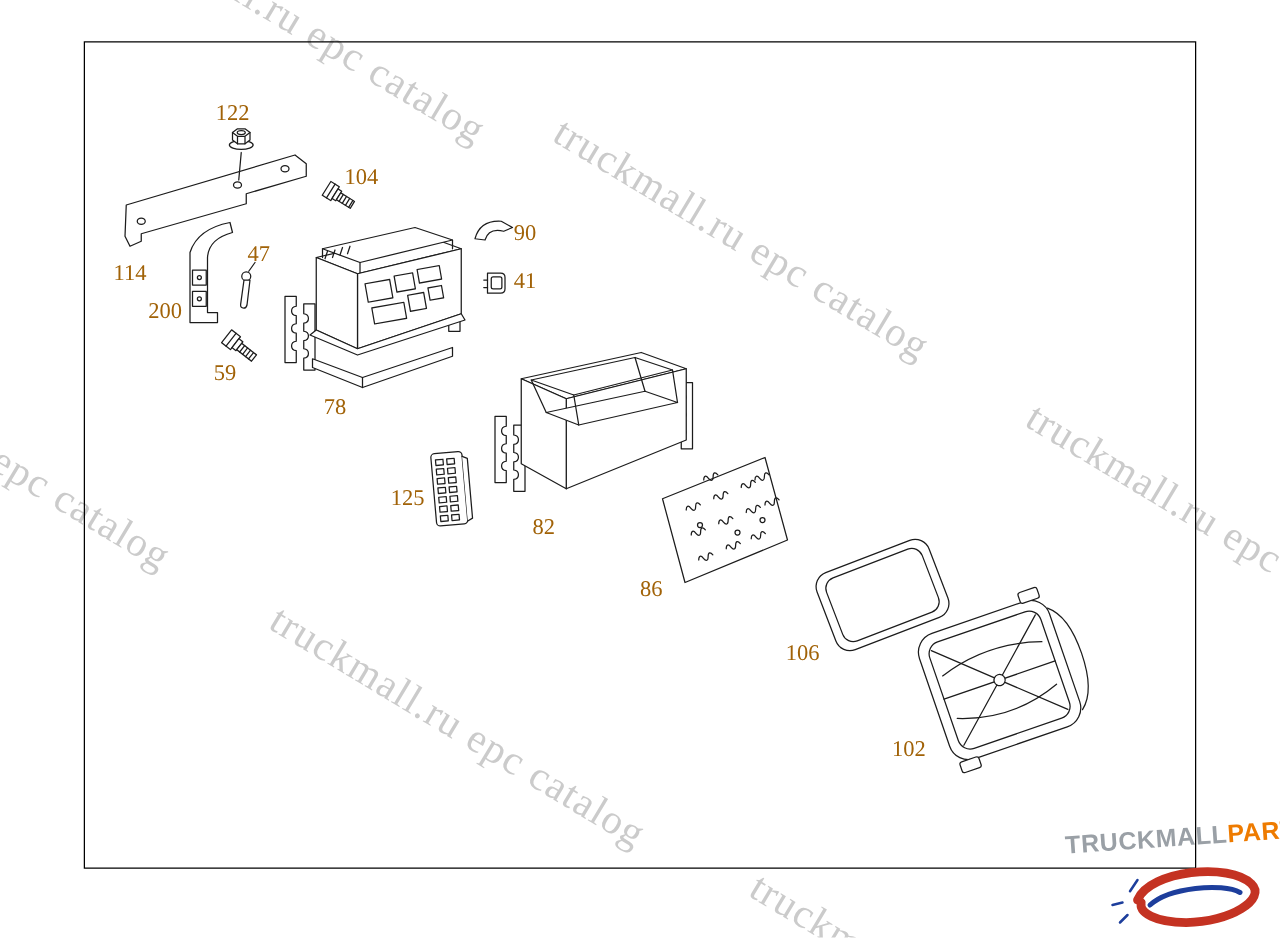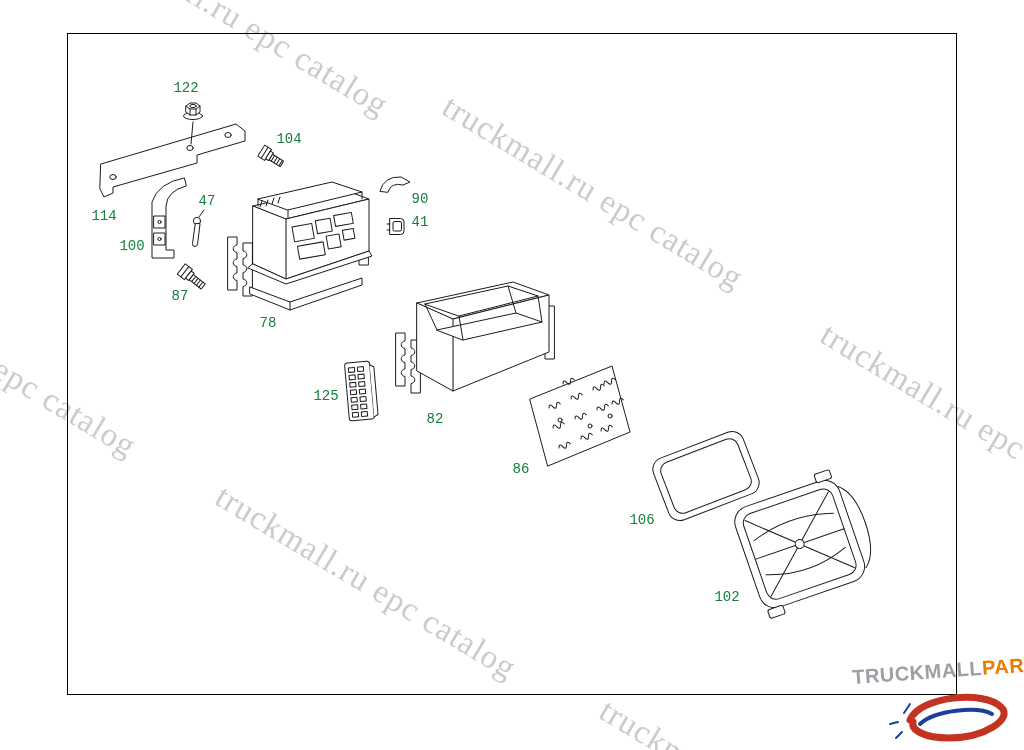--- a/index.html
+++ b/index.html
@@ -13,22 +13,22 @@
         transform-origin:0 0; transform:rotate(31deg); z-index:1; }
   .wm1 { left:100px; top:-85px; }
   .wm2 { left:455px; top:88px; }
   .wm3 { left:833px; top:316px; }
   .wm4 { left:-152px; top:256px; }
   .wm5 { left:228px; top:478px; }
   .wm6 { left:612px; top:692px; }
   svg.parts { position:absolute; left:0; top:0; z-index:3; }
   .ln { stroke:#1c1c1c; stroke-width:1; fill:none; stroke-linejoin:round; stroke-linecap:round; }
   .fw { fill:#ffffff; }
-  .plabel { position:absolute; transform:translateX(-50%); font-size:14px;
-            color:#15803d; z-index:4; font-family:Liberation Mono, monospace; }
+  .plabel { position:absolute; transform:translateX(-50%); font-size:18px;
+            color:#a16207; z-index:4; font-family:Liberation Serif, serif; }
   .logo { position:absolute; left:852px; top:659px; z-index:5;
           font-family:"Liberation Sans", sans-serif; font-weight:bold;
           font-size:20px; letter-spacing:0.5px; transform:rotate(-4deg); white-space:nowrap; }
   .logo .brand  { color:#9aa0a6; }
   .logo .accent { color:#ee7b00; }
   .swirl { position:absolute; left:888px; top:680px; z-index:5; }
 </style>
 </head>
 <body>
 
@@ -196,24 +196,24 @@
       <circle class="ln fw" cx="800" cy="544" r="4.5"></circle>
       <rect class="ln fw" x="836" y="483" width="16" height="9" rx="2"></rect>
       <rect class="ln fw" x="748" y="596" width="16" height="9" rx="2"></rect>
     </g>
   </svg>
 
   <div class="plabel" style="left:186px; top:80px;">122</div>
   <div class="plabel" style="left:289px; top:131px;">104</div>
   <div class="plabel" style="left:104px; top:208px;">114</div>
   <div class="plabel" style="left:207px; top:193px;">47</div>
-  <div class="plabel" style="left:132px; top:238px;">100</div>
-  <div class="plabel" style="left:180px; top:288px;">87</div>
+  <div class="plabel" style="left:132px; top:238px;">200</div>
+  <div class="plabel" style="left:180px; top:288px;">59</div>
   <div class="plabel" style="left:268px; top:315px;">78</div>
-  <div class="plabel" style="left:420px; top:191px;">90</div>
+  <div class="plabel" style="left:420px; top:176px;">90</div>
   <div class="plabel" style="left:420px; top:214px;">41</div>
   <div class="plabel" style="left:326px; top:388px;">125</div>
   <div class="plabel" style="left:435px; top:411px;">82</div>
   <div class="plabel" style="left:521px; top:461px;">86</div>
   <div class="plabel" style="left:642px; top:512px;">106</div>
   <div class="plabel" style="left:727px; top:589px;">102</div>
 
   <div class="logo">
     <span class="brand">TRUCKMALL</span><span class="accent">PARTS</span>
   </div>

